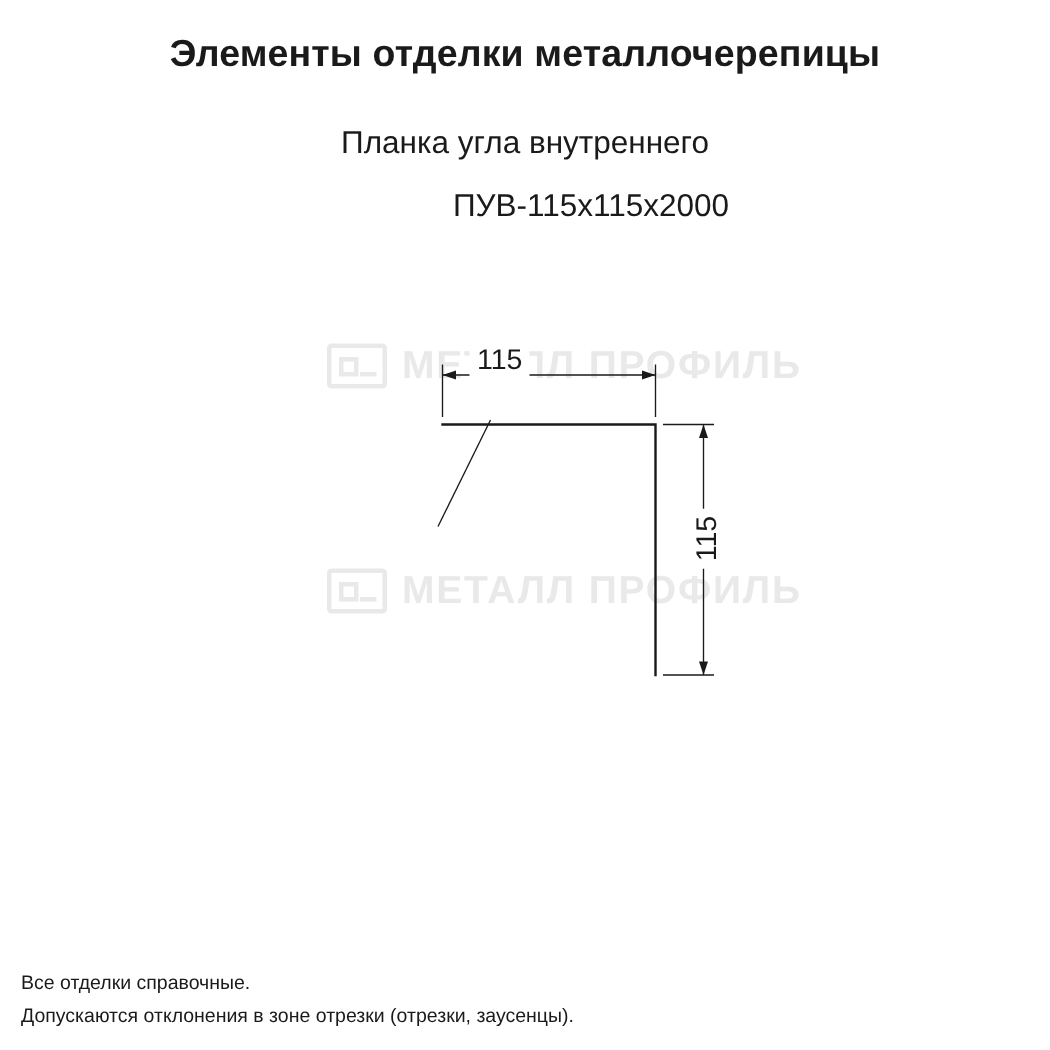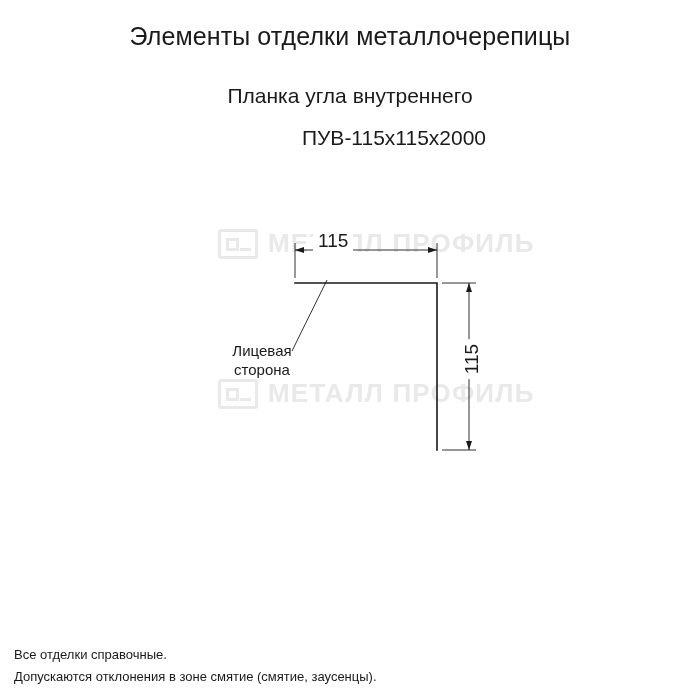--- a/index.html
+++ b/index.html
@@ -21,21 +21,21 @@
   }
 
   
   .title-main {
     position: absolute;
     top: 22px;
     left: 0;
     width: 700px;
     text-align: center;
     font-size: 25px;
-    font-weight: normal;
+    font-weight: bold;
     letter-spacing: 0.1px;
   }
   .title-sub {
     position: absolute;
     top: 84px;
     left: 0;
     width: 700px;
     text-align: center;
     font-size: 21px;
   }
@@ -183,23 +183,19 @@
     </g>
 
     <g stroke="#1a1a1a" stroke-width="0.9" fill="none">
       <line x1="292" y1="351" x2="327" y2="280"></line>
     </g>
   </svg>
 
   <div class="dim-label dim-top">115</div>
   <div class="dim-label dim-right">115</div>
 
-  <div class="face-label">
-    <div>Лицевая</div>
-    <div>сторона</div>
-  </div>
 
   <div class="footnotes">
     <div>Все отделки справочные.</div>
-    <div>Допускаются отклонения в зоне смятие (смятие, заусенцы).</div>
+    <div>Допускаются отклонения в зоне отрезки (отрезки, заусенцы).</div>
   </div>
 
 </div>
 
 </body></html>

